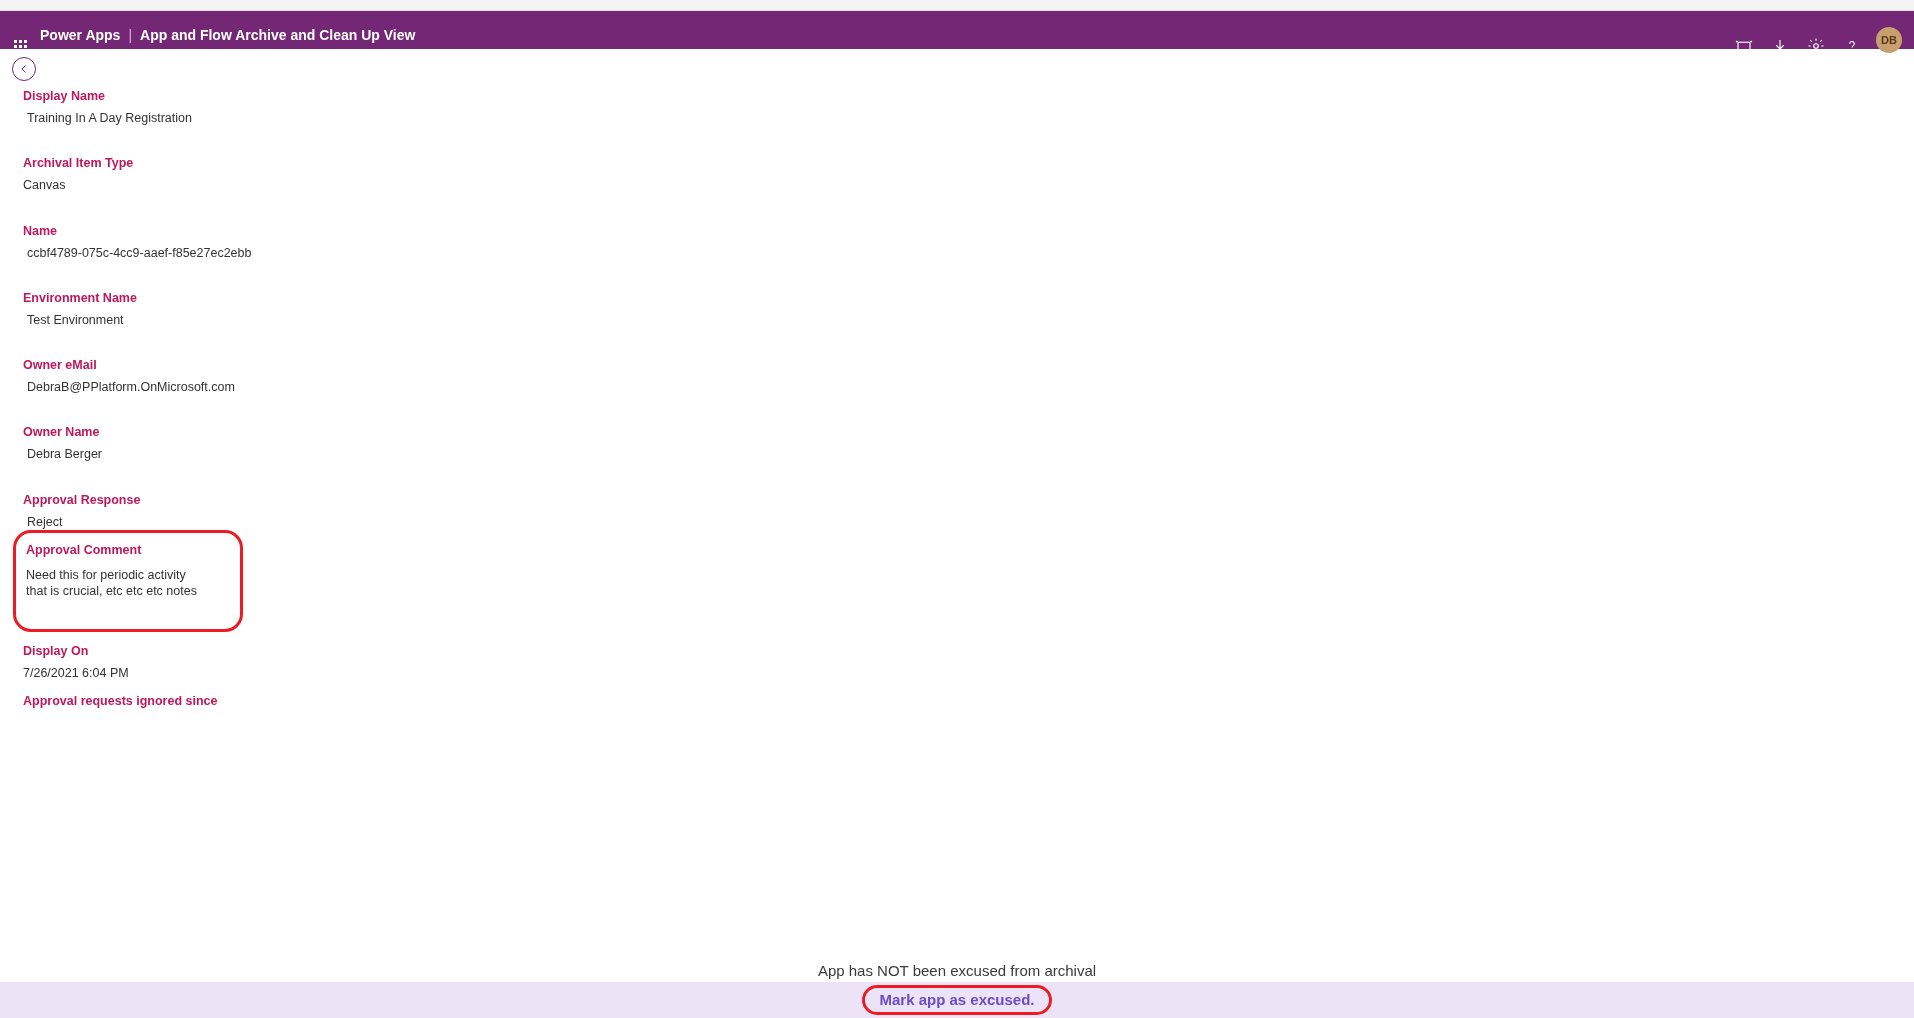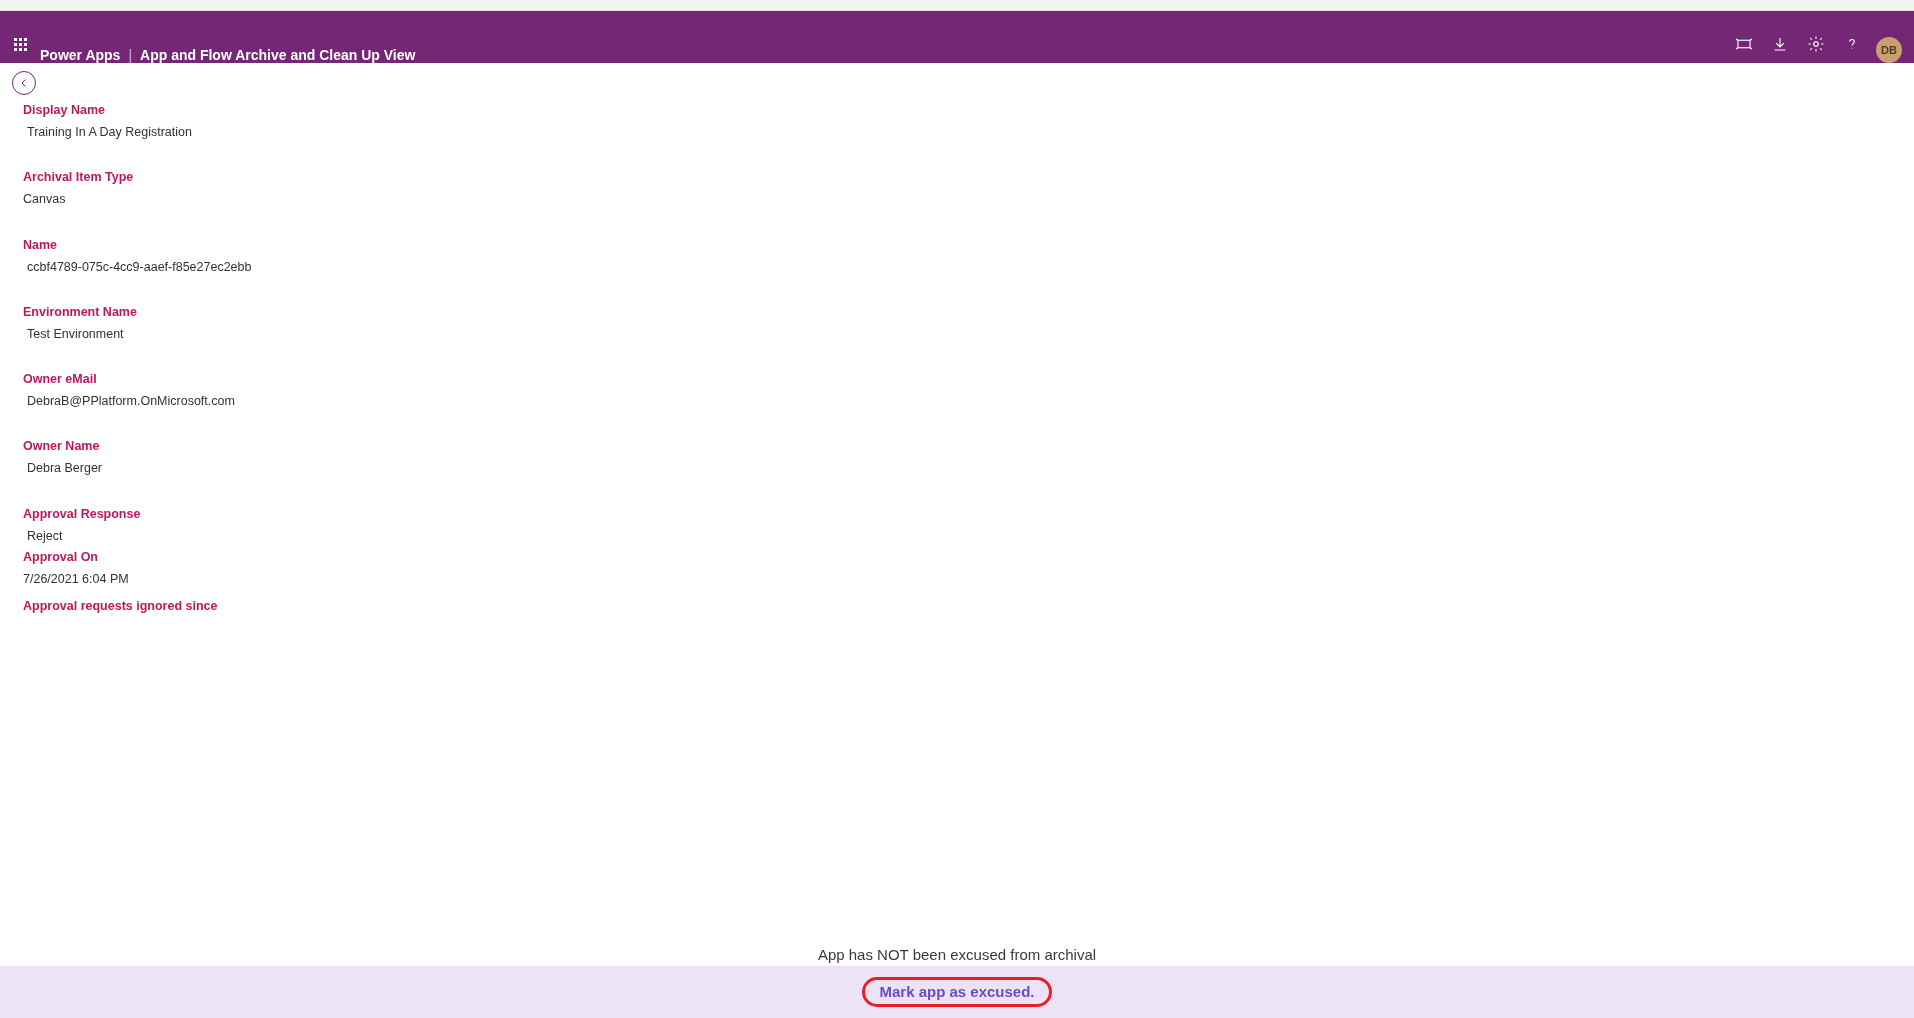--- a/index.html
+++ b/index.html
@@ -8,27 +8,27 @@
 
   
   .browser-strip {
     height: 11px;
     background: #f4f4f4;
     border-bottom: 1px solid #e1e1e1;
   }
 
   
   .header {
-    height: 52px;
+    height: 38px;
     background: #742774;
     display: flex;
-    align-items: flex-end;
+    align-items: flex-start;
     color: #fff;
     font-size: 14px;
-    padding: 8px 8px 0 0;
+    padding: 16px 8px 0 0;
   }
   .waffle {
     width: 40px; height: 38px;
     display: flex; align-items: center; justify-content: center;
     cursor: pointer;
   }
   .waffle .grid {
     display: grid;
     grid-template-columns: repeat(3, 3px);
     grid-template-rows: repeat(3, 3px);
@@ -112,21 +112,21 @@
   .redbox .field-label { margin-bottom: 8px; }
 
   
   .status-msg {
     text-align: center;
     font-size: 15px;
     color: #3a3a3a;
     padding: 6px 0 3px 0;
   }
   .action-bar {
-    height: 52px;
+    height: 36px;
     background: #ece4f6;
     display: flex;
     align-items: center;
     justify-content: center;
   }
   .action-pill {
     border: 3.5px solid #ed1c24;
     border-radius: 16px;
     padding: 3px 14px;
     display: inline-block;
@@ -232,23 +232,27 @@
       <div class="field spaced">
         <div class="field-label">Owner Name</div>
         <div class="field-value">Debra Berger</div>
       </div>
 
       <div class="field" style="margin-bottom:4px;">
         <div class="field-label">Approval Response</div>
         <div class="field-value">Reject</div>
       </div>
 
+      <div class="redbox">
+        <div class="field-label">Approval Comment</div>
+        <div class="field-value tight" style="max-width:180px;">Need this for periodic activity that is crucial, etc etc etc notes</div>
+      </div>
 
       <div class="field" style="margin-bottom:10px;">
-        <div class="field-label">Approval On</div>
+        <div class="field-label">Display On</div>
         <div class="field-value tight">7/26/2021 6:04 PM</div>
       </div>
 
       <div class="field">
         <div class="field-label">Approval requests ignored since</div>
       </div>
 
     </div>
   </div>
 

